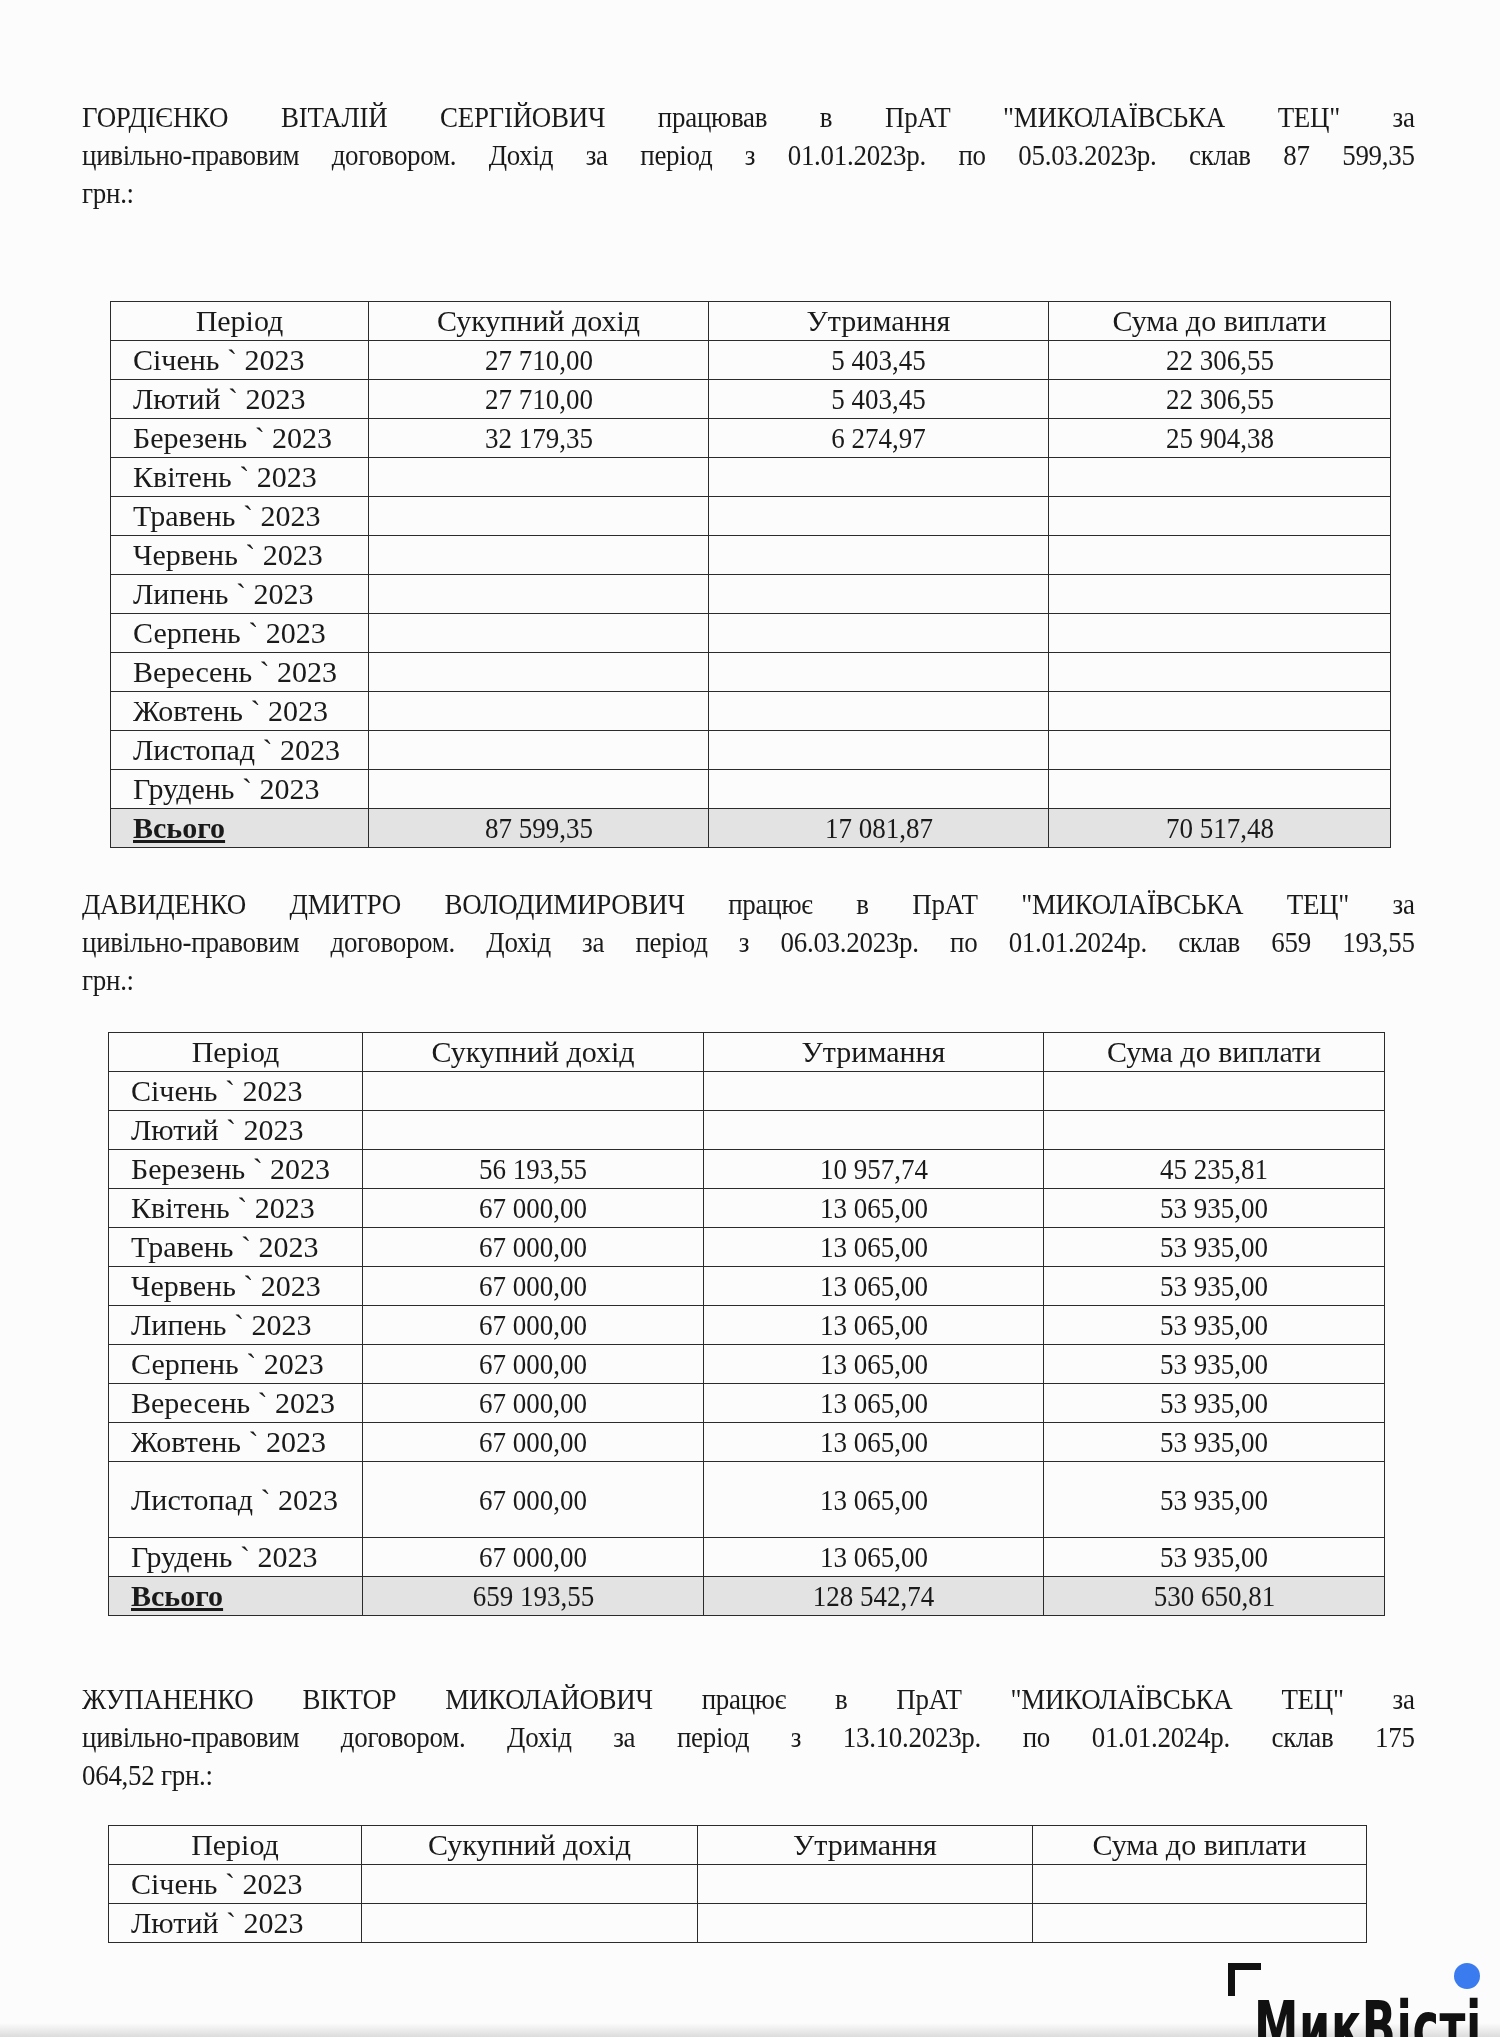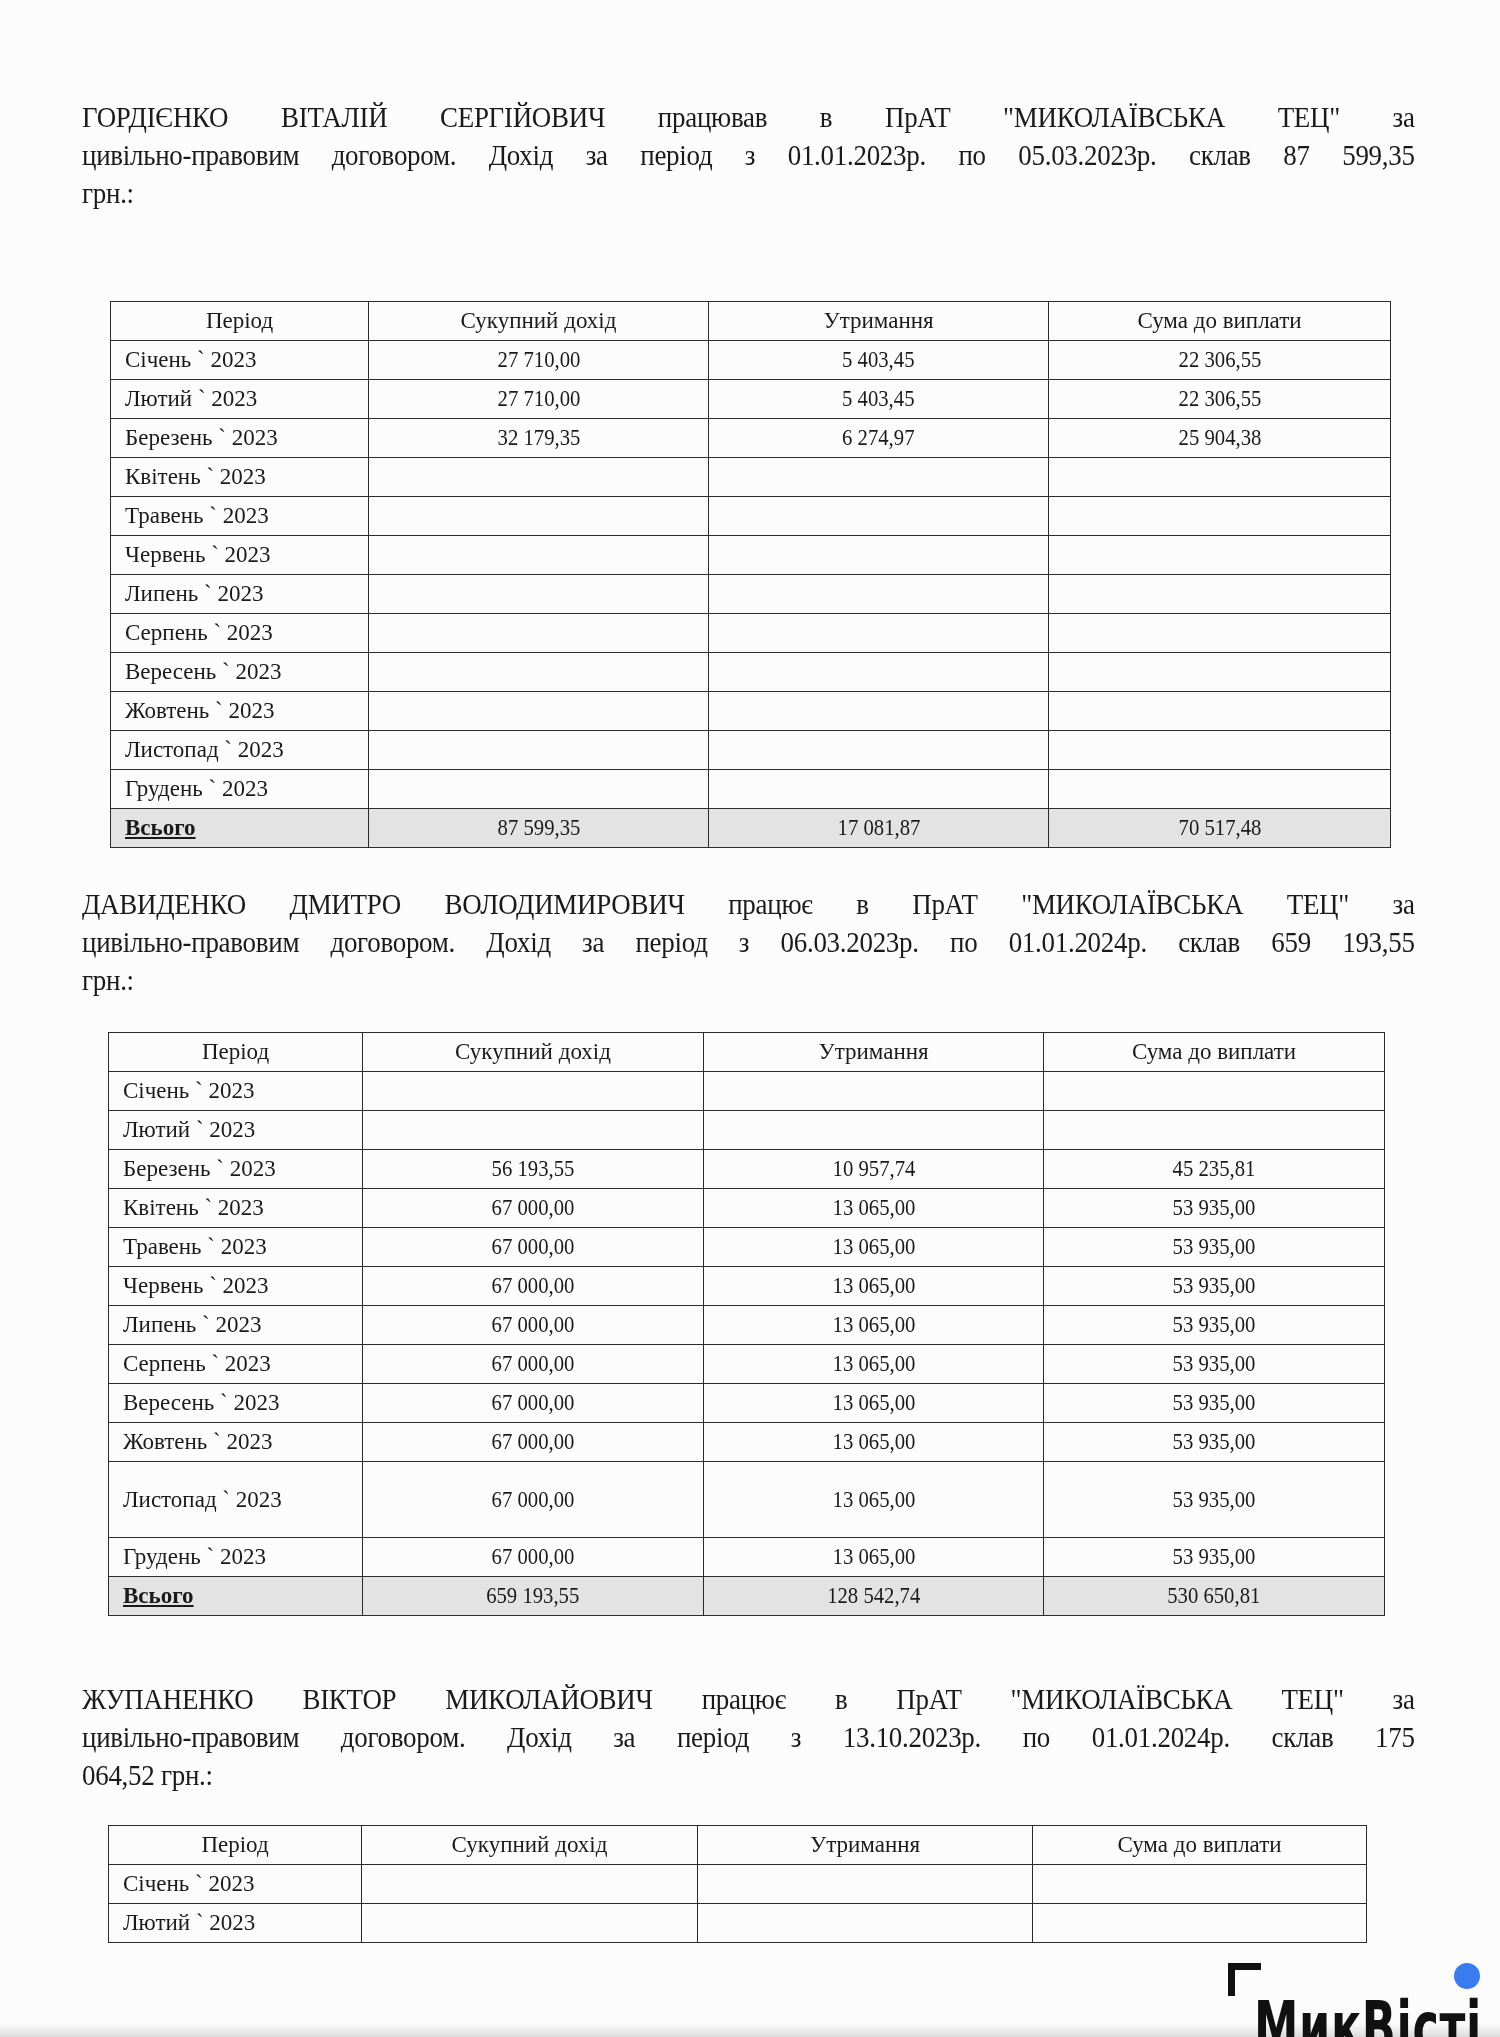--- a/index.html
+++ b/index.html
@@ -21,29 +21,29 @@
     width: 1433px;
   }
   .para .line { display: block; text-align: justify; text-align-last: justify; white-space: nowrap; }
   .para .line.last { text-align-last: left; }
   #p1 { top: 98px; }
   #p2 { top: 885px; }
   #p3 { top: 1680px; }
 
   table.income {
     position: absolute; border-collapse: collapse;
-    font-size: 23px; table-layout: fixed;
+    font-size: 30px; table-layout: fixed;
   }
   table.income td, table.income th {
     border: 1.5px solid #2b2b2b; padding: 0 8px;
     font-weight: normal; height: 38px; line-height: 36px;
     white-space: nowrap; overflow: hidden;
   }
   table.income th { text-align: center; }
-  table.income td.period { text-align: left; padding-left: 14px; }
+  table.income td.period { text-align: left; padding-left: 22px; }
   table.income td.num { text-align: center; }
   table.income tr.total td { background: #e3e3e3; }
   table.income tr.total td.period { font-weight: bold; text-decoration: underline; }
   table.income td.period.wrap { white-space: normal; line-height: 36px; }
   table.income td .numtxt { display: inline-block; transform: scaleX(0.9); }
 
   #t1 { left: 110px; top: 301px; width: 1280px; }
   #t1 col.c1 { width: 258px; } #t1 col.c2 { width: 340px; } #t1 col.c3 { width: 340px; } #t1 col.c4 { width: 342px; }
   #t2 { left: 108px; top: 1032px; width: 1276px; }
   #t2 col.c1 { width: 254px; } #t2 col.c2 { width: 341px; } #t2 col.c3 { width: 340px; } #t2 col.c4 { width: 341px; }

